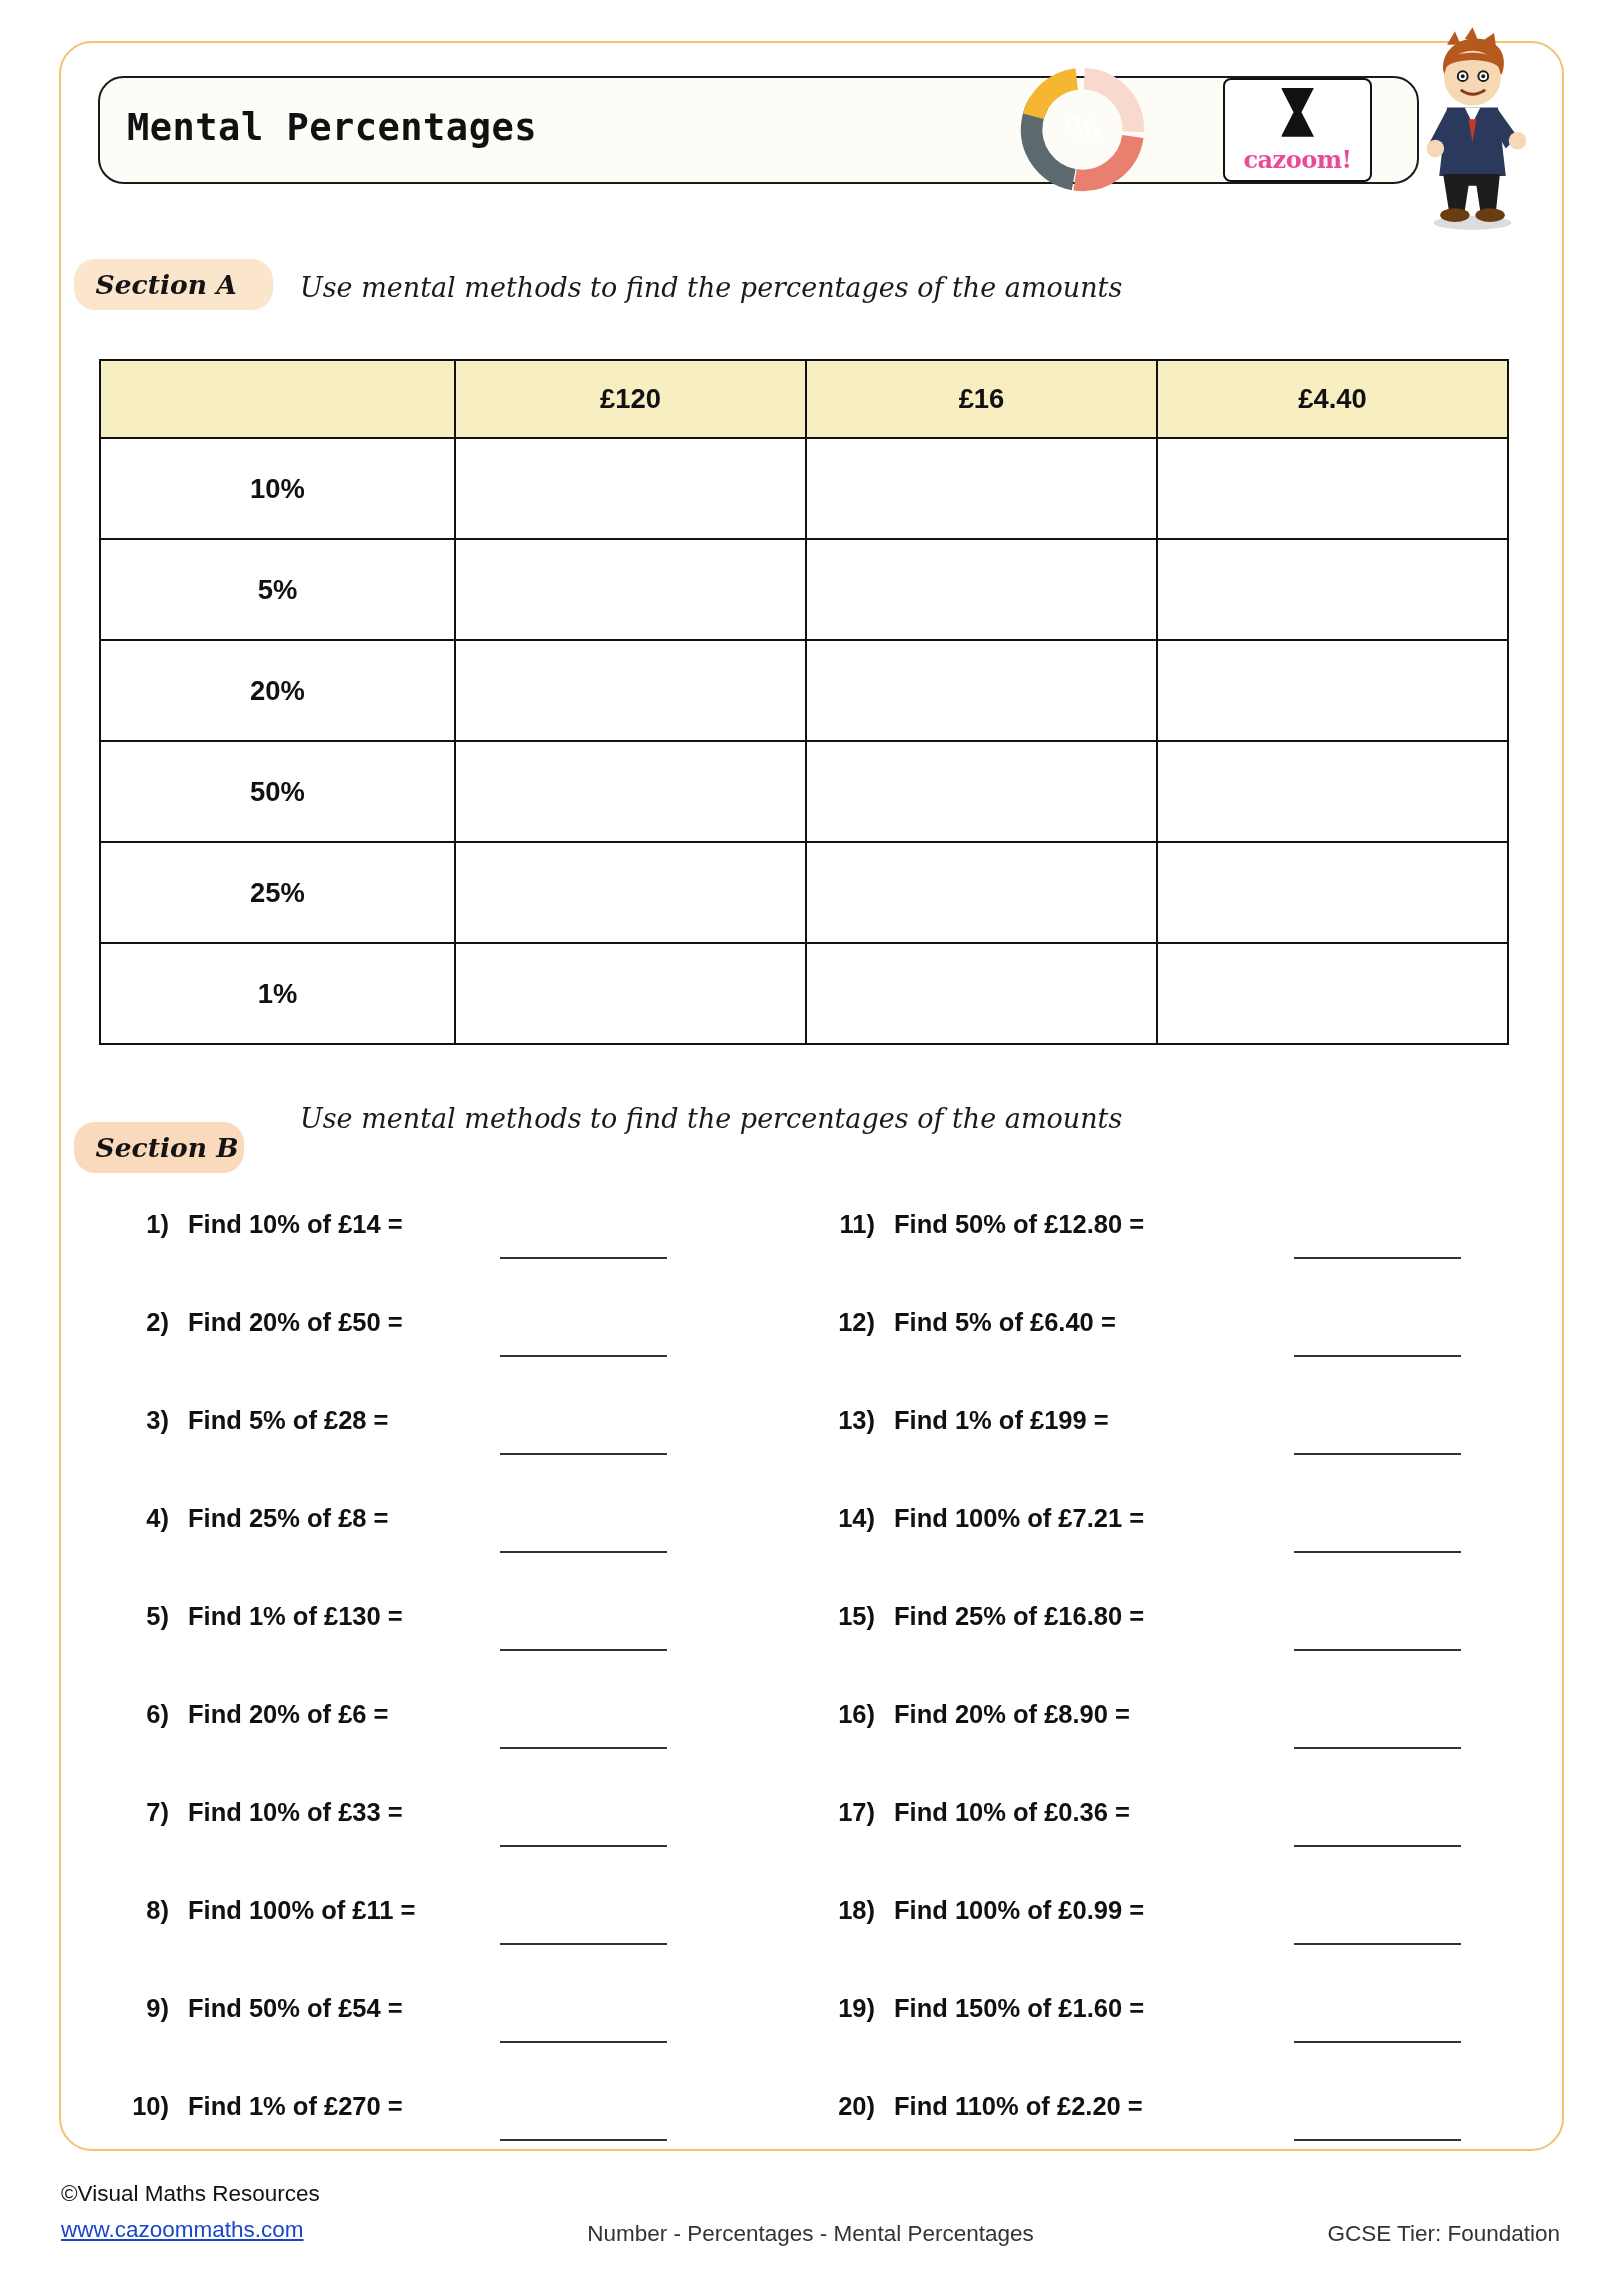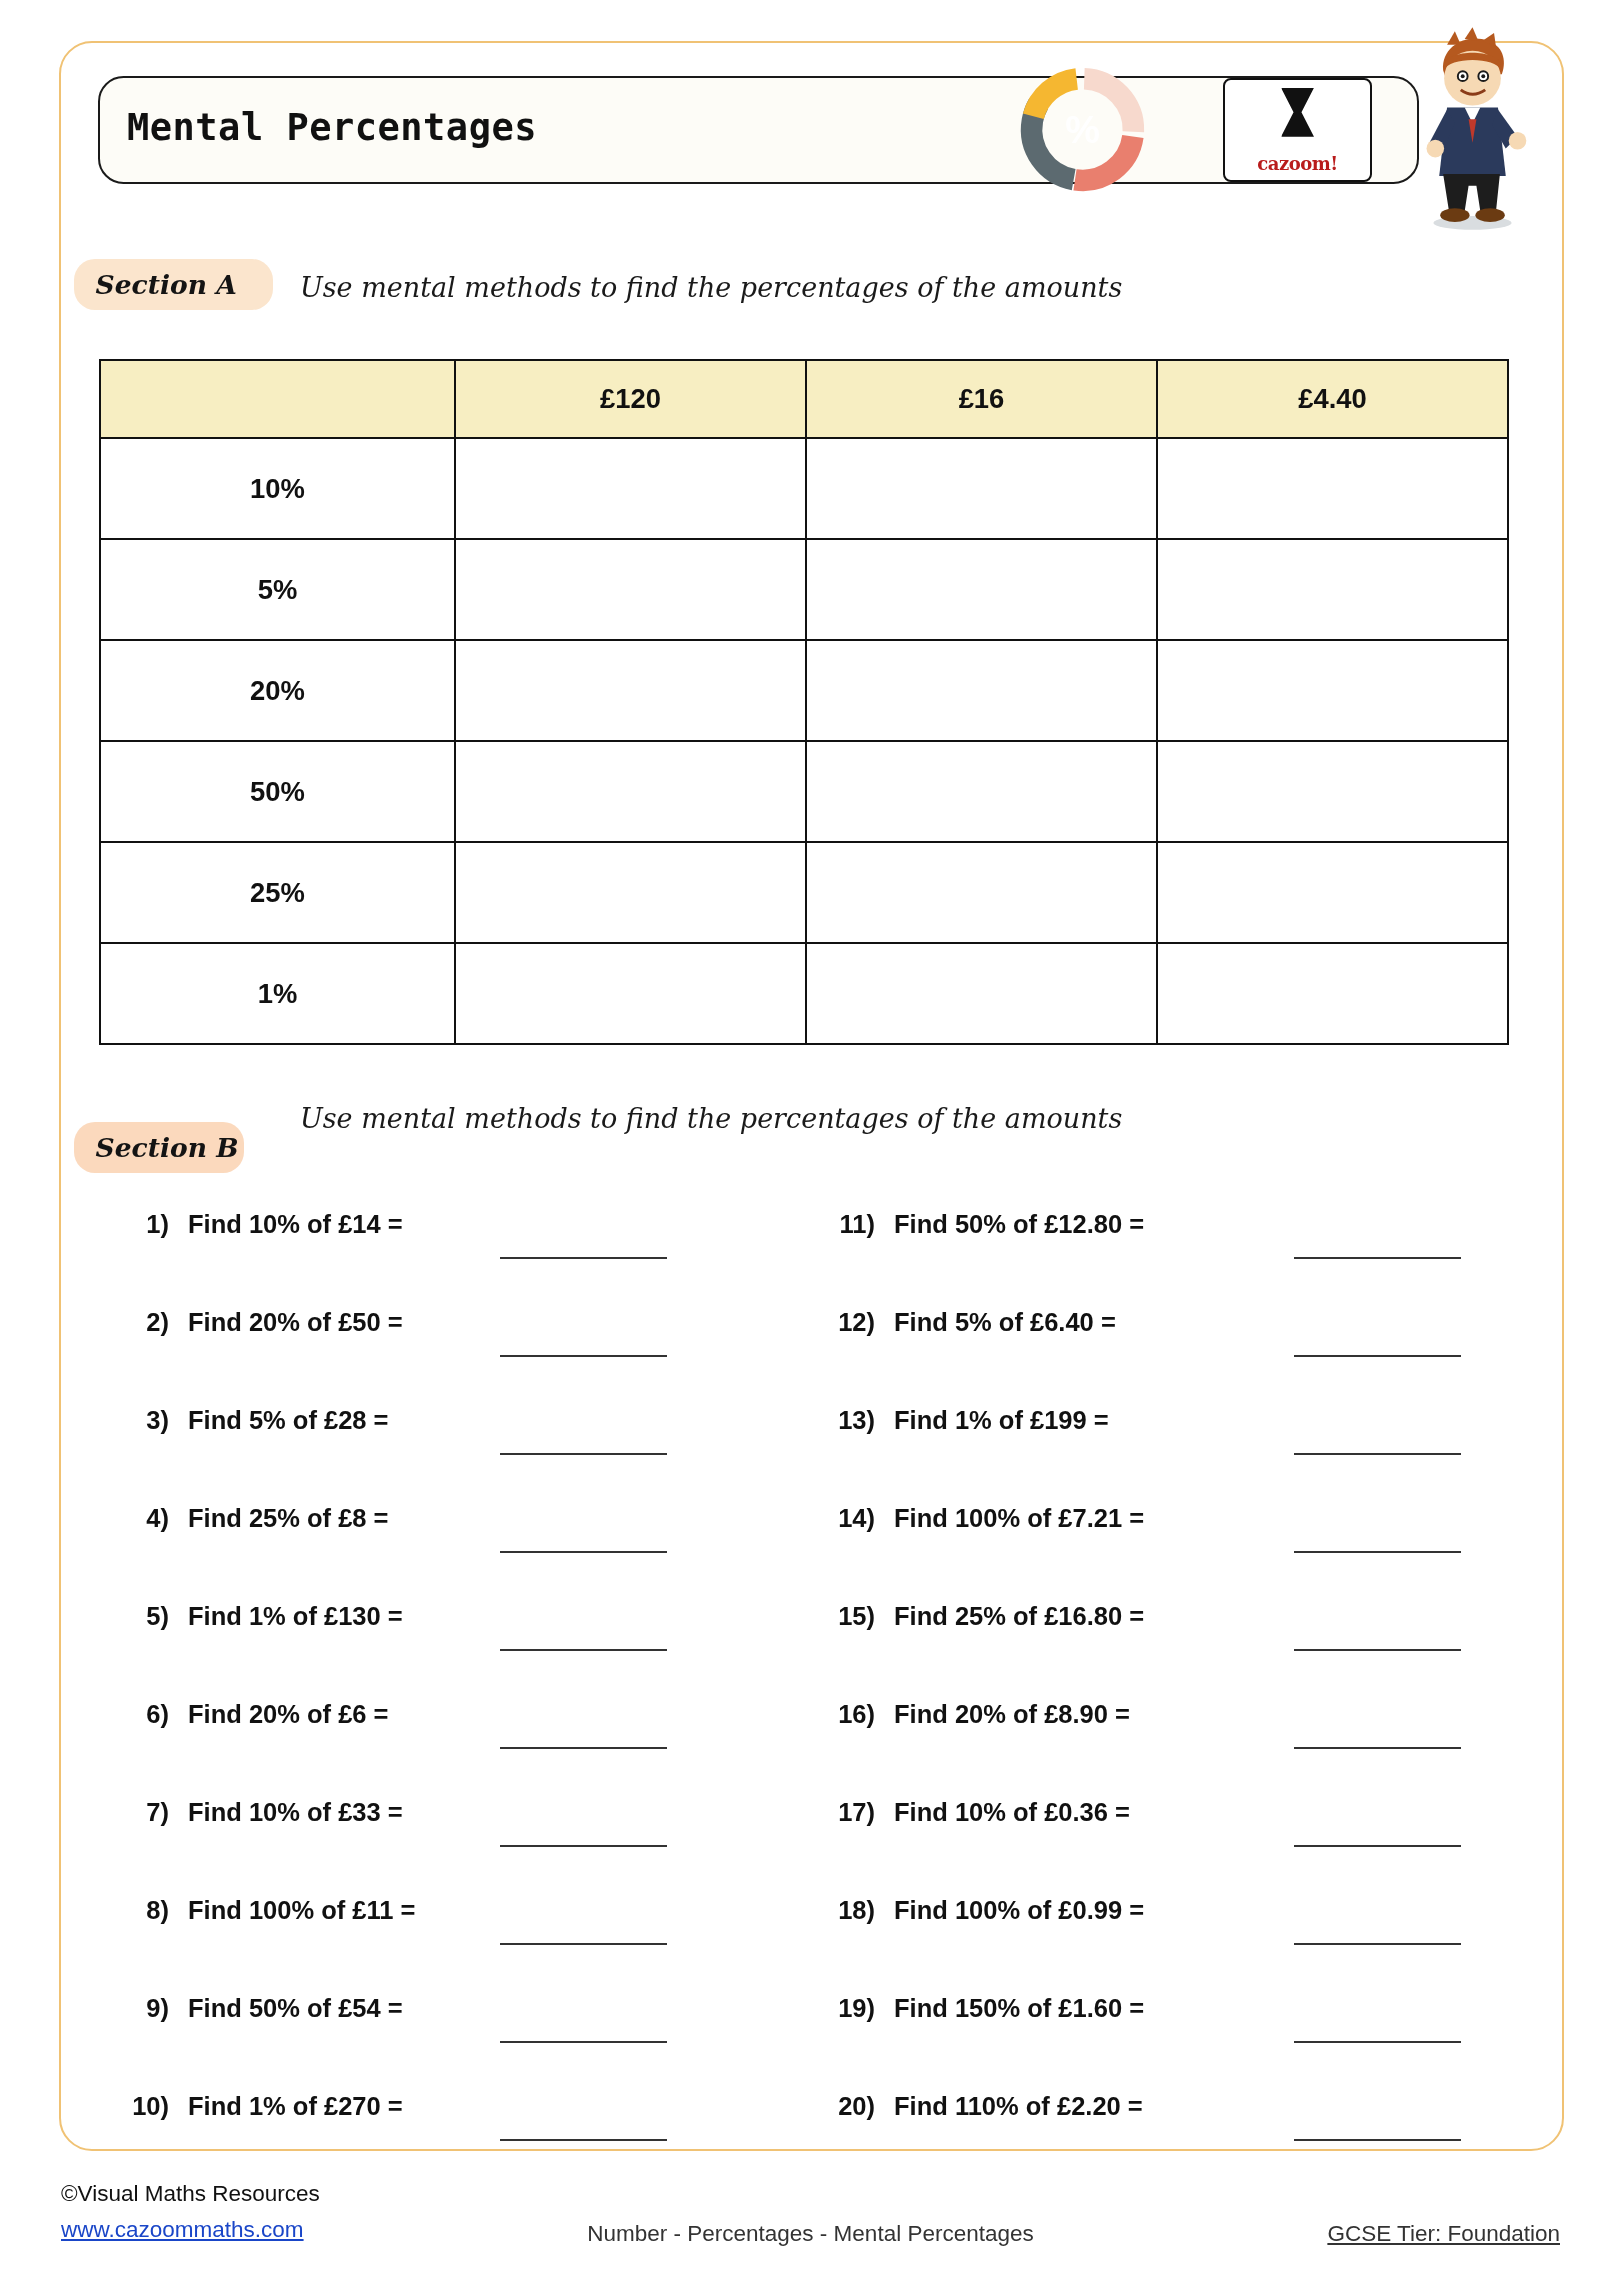--- a/index.html
+++ b/index.html
@@ -96,24 +96,24 @@
     height: 49px;
     background: #111111;
     clip-path: polygon(0 0, 100% 0, 62% 50%, 100% 100%, 0 100%, 38% 50%);
   }
   .cazoom-word {
     position: absolute;
     left: 0;
     right: 0;
     bottom: 5.9px;
     text-align: center;
-    font-size: 18px;
+    font-size: 24px;
     font-weight: bold;
     font-family: "DejaVu Serif", serif;
-    color: #b91c1c;
+    color: #ec4899;
     letter-spacing: -0.5px;
   }
   
   .mascot {
     position: absolute;
     left: 1404px;
     top: 27.4px;
     width: 137px;
     height: 206px;
   }
@@ -242,21 +242,20 @@
     font-size: 22.5px;
     color: #333333;
   }
   .footer-right {
     position: absolute;
     right: 61px;
     top: 2221px;
     font-size: 22.5px;
     color: #333333;
     text-align: right;
-    text-decoration: underline;
   }
 </style>
 </head>
 <body>
 
 <div class="page">
 
   <div class="sheet-border"></div>
 
   <div class="title-bar"></div>

